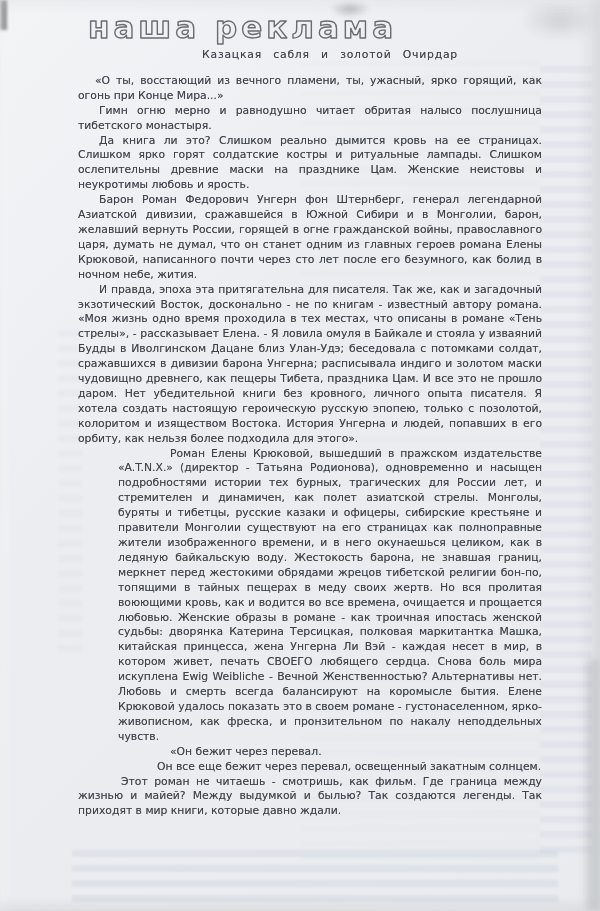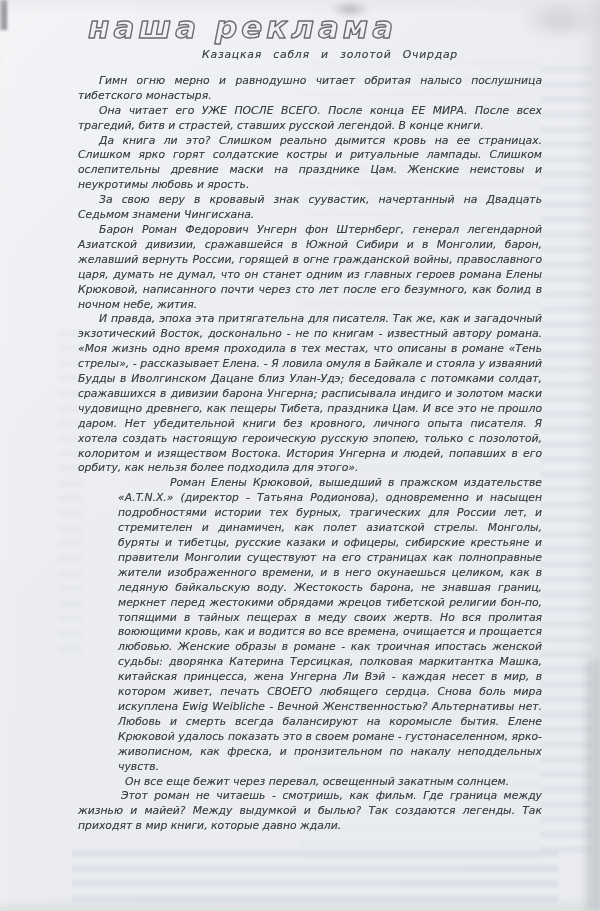--- a/index.html
+++ b/index.html
@@ -1,21 +1,21 @@
 <!DOCTYPE html>
 <html><head>
 <meta charset="utf-8">
 <style>
   html,body{margin:0;padding:0;}
   body{
     width:600px;height:911px;position:relative;overflow:hidden;
     background:linear-gradient(135deg,#f3f4f6 0%,#ecedf0 40%,#e9ebee 100%);
     font-family:"DejaVu Sans",sans-serif;
   }
-  .page{position:absolute;inset:0;font-style:italic;}
+  .page{position:absolute;inset:0;}
   
   .artifact{position:absolute;pointer-events:none;}
   .corner-dark{left:0;top:0;width:7px;height:30px;background:#5a5a5e;filter:blur(1.5px);opacity:.75;}
   .smudge-top{left:330px;top:0;width:40px;height:18px;border-radius:50%;
     background:radial-gradient(closest-side,rgba(125,125,132,.45),rgba(125,125,132,0));filter:blur(2px);}
   .smudge-topright{left:520px;top:0;width:80px;height:40px;
     background:radial-gradient(closest-side,rgba(140,140,148,.30),rgba(140,140,148,0));filter:blur(4px);}
   .vignette{inset:0;box-shadow:inset -10px 0 16px rgba(110,112,122,.14), inset 0 -6px 10px rgba(120,122,132,.07), inset 4px 0 10px rgba(255,255,255,.5);}
   .bleed{background:repeating-linear-gradient(180deg,rgba(122,143,184,.14) 0 7px,rgba(122,143,184,0) 7px 15px);filter:blur(1.3px);}
   .bleed-right{left:540px;top:66px;width:52px;height:790px;opacity:.55;}
@@ -36,21 +36,21 @@
     text-shadow:0 0 .5px rgba(62,67,75,.55);
   }
   .article-heading{
     padding-left:124px;letter-spacing:.8px;word-spacing:7px;margin-bottom:11px;white-space:nowrap;
   }
   .para{margin:0;text-align:justify;}
   .indent-sm{text-indent:17px;}
   .indent-n{text-indent:21px;}
   .indent-lg{text-indent:52px;margin-left:40px;}
   .indent-xl{text-indent:92px;}
-  .indent-md{text-indent:47px;}
+  .indent-md{text-indent:47px;margin-left:32px;}
   .indent-md2{text-indent:43px;}
 </style>
 </head>
 <body>
 
 <div class="page">
 
   <div class="artifact bleed bleed-mid"></div>
   <div class="artifact bleed bleed-right"></div>
   <div class="artifact bleed bleed-left"></div>
@@ -59,25 +59,25 @@
   <div class="artifact smudge-top"></div>
   <div class="artifact smudge-topright"></div>
   <div class="artifact streak-right"></div>
 
   <svg class="masthead" width="350" height="48" viewBox="0 0 350 48">
     <text x="4" y="35" class="outline-text">наша реклама</text>
   </svg>
 
   <div class="article">
     <div class="article-heading">Казацкая сабля и золотой Очирдар</div>
+    <p class="para indent-sm">«О ты, восстающий из вечного пламени, ты, ужасный, ярко горящий, как огонь при Конце Мира...»</p>
     <p class="para indent-n">Гимн огню мерно и равнодушно читает обритая налысо послушница тибетского монастыря.</p>
-    <p class="para indent-n">Она читает его УЖЕ ПОСЛЕ ВСЕГО. После конца ЕЕ МИРА. После всех трагедий, битв и страстей, ставших русской легендой. В конце книги.</p>
     <p class="para indent-n">Да книга ли это? Слишком реально дымится кровь на ее страницах. Слишком ярко горят солдатские костры и ритуальные лампады. Слишком ослепительны древние маски на празднике Цам. Женские неистовы и неукротимы любовь и ярость.</p>
-    <p class="para indent-n">За свою веру в кровавый знак суувастик, начертанный на Двадцать Седьмом знамени Чингисхана.</p>
     <p class="para indent-n">Барон Роман Федорович Унгерн фон Штернберг, генерал легендарной Азиатской дивизии, сражавшейся в Южной Сибири и в Монголии, барон, желавший вернуть России, горящей в огне гражданской войны, православного царя, думать не думал, что он станет одним из главных героев романа Елены Крюковой, написанного почти через сто лет после его безумного, как болид в ночном небе, жития.</p>
     <p class="para indent-n">И правда, эпоха эта притягательна для писателя. Так же, как и загадочный экзотический Восток, досконально - не по книгам - известный автору романа. «Моя жизнь одно время проходила в тех местах, что описаны в романе «Тень стрелы», - рассказывает Елена. - Я ловила омуля в Байкале и стояла у изваяний Будды в Иволгинском Дацане близ Улан-Удэ; беседовала с потомками солдат, сражавшихся в дивизии барона Унгерна; расписывала индиго и золотом маски чудовищно древнего, как пещеры Тибета, праздника Цам. И все это не прошло даром. Нет убедительной книги без кровного, личного опыта писателя. Я хотела создать настоящую героическую русскую эпопею, только с позолотой, колоритом и изяществом Востока. История Унгерна и людей, попавших в его орбиту, как нельзя более подходила для этого».</p>
     <p class="para indent-lg">Роман Елены Крюковой, вышедший в пражском издательстве «A.T.N.X.» (директор - Татьяна Родионова), одновременно и насыщен подробностями истории тех бурных, трагических для России лет, и стремителен и динамичен, как полет азиатской стрелы. Монголы, буряты и тибетцы, русские казаки и офицеры, сибирские крестьяне и правители Монголии существуют на его страницах как полноправные жители изображенного времени, и в него окунаешься целиком, как в ледяную байкальскую воду. Жестокость барона, не знавшая границ, меркнет перед жестокими обрядами жрецов тибетской религии бон-по, топящими в тайных пещерах в меду своих жертв. Но вся пролитая воюющими кровь, как и водится во все времена, очищается и прощается любовью. Женские образы в романе - как троичная ипостась женской судьбы: дворянка Катерина Терсицкая, полковая маркитантка Машка, китайская принцесса, жена Унгерна Ли Вэй - каждая несет в мир, в котором живет, печать СВОЕГО любящего сердца. Снова боль мира искуплена Ewig Weibliche - Вечной Женственностью? Альтернативы нет. Любовь и смерть всегда балансируют на коромысле бытия. Елене Крюковой удалось показать это в своем романе - густонаселенном, ярко-живописном, как фреска, и пронзительном по накалу неподдельных чувств.</p>
+    <p class="para indent-xl">«Он бежит через перевал.</p>
     <p class="para indent-md">Он все еще бежит через перевал, освещенный закатным солнцем.</p>
     <p class="para indent-md2">Этот роман не читаешь - смотришь, как фильм. Где граница между жизнью и майей? Между выдумкой и былью? Так создаются легенды. Так приходят в мир книги, которые  давно  ждали.</p>
   </div>
 
   <div class="artifact vignette"></div>
 </div>
 
 </body></html>

